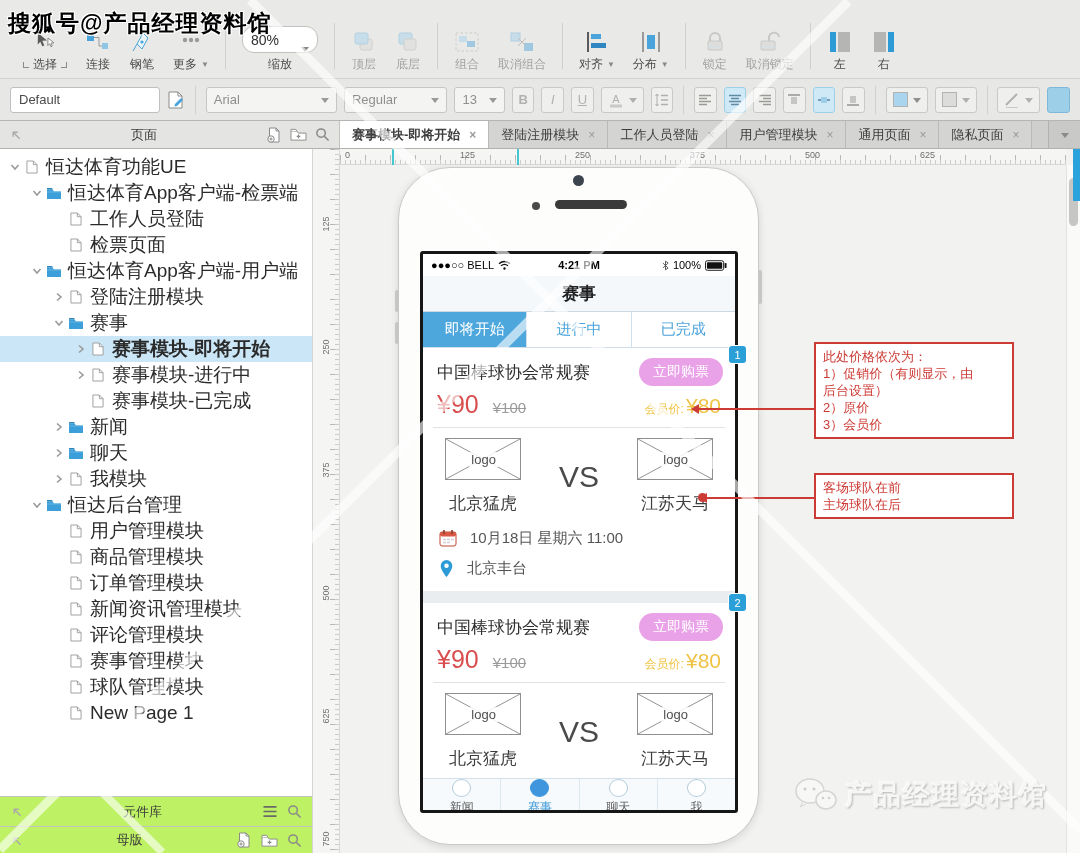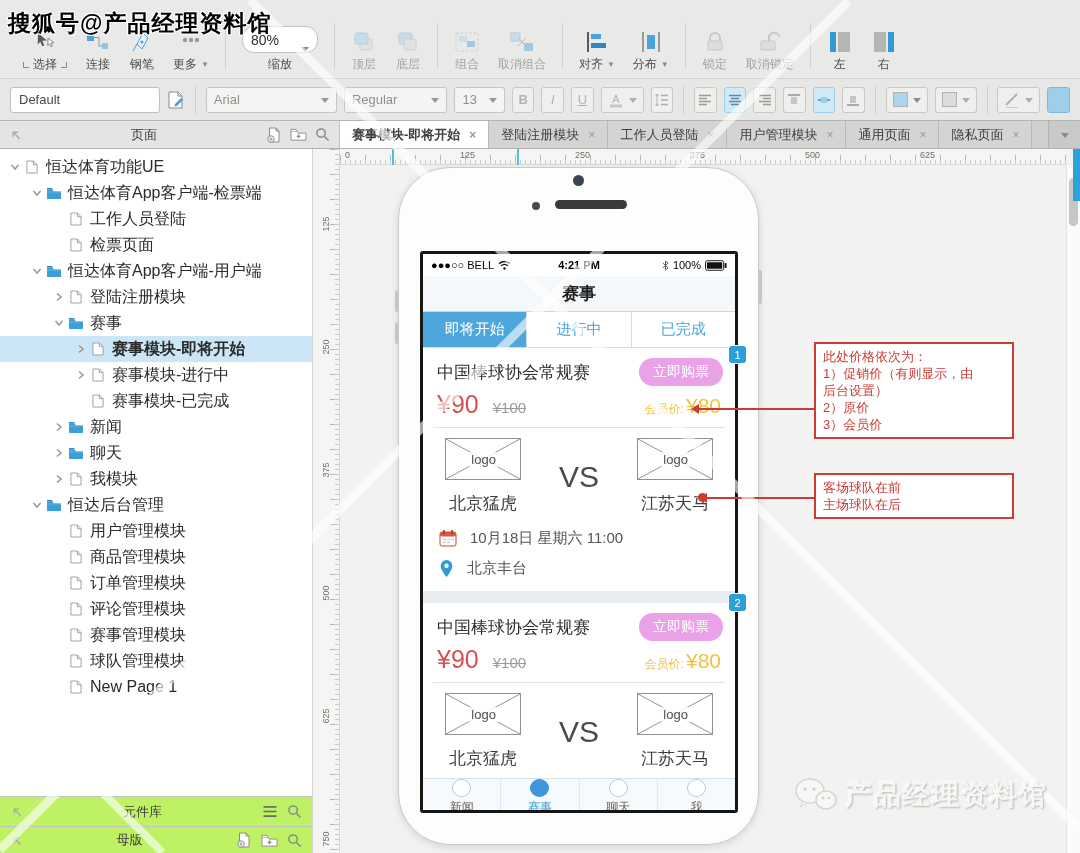--- a/index.html
+++ b/index.html
@@ -36,21 +36,21 @@
 .doc-tabs { flex:1; display:flex; overflow:hidden; }
 .dtab { display:flex; align-items:center; gap:9px; padding:0 12px; font-size:13px; color:#3d3d3d; background:#d4d4d2; border-right:1px solid #b9b9b7; white-space:nowrap; }
 .dtab.active { background:#fff; font-weight:bold; }
 .dtab .x { color:#9a9a9a; font-size:12px; }
 .tab-ovf { margin-left:auto; width:32px; background:#c9c9c7; border-left:1px solid #b2b2b0; display:flex; align-items:center; justify-content:center; }
 
 
 .bodyrow { position:absolute; top:149px; left:0; right:0; bottom:0; display:flex; }
 .sidebar { width:313px; background:#fff; border-right:1px solid #d4d4d2; position:relative; overflow:hidden; }
 .tree { padding-top:5px; }
-.trow { height:26px; display:flex; align-items:center; font-size:16px; color:#2b2b2b; white-space:nowrap; }
+.trow { height:26px; display:flex; align-items:center; font-size:19px; color:#2b2b2b; white-space:nowrap; }
 .trow.sel { background:#cbe7f7; font-weight:bold; }
 .trow .chev { width:14px; display:flex; justify-content:center; flex:none; }
 .trow .ticn { width:20px; display:flex; justify-content:center; flex:none; }
 .trow .tlbl { margin-left:4px; }
 .sb-footer { position:absolute; left:0; right:0; bottom:0; }
 .panel-h { background:#bef264; border-top:1px solid #c2c2c0; display:flex; align-items:center; padding:0 10px; gap:9px; }
 .panel-h .ttl { flex:1; text-align:center; font-size:13px; color:#3c3c3c; }
 
 
 .vruler { width:27px; background:#f5f5f3; border-right:1px solid #d8d8d6; position:relative;
@@ -728,20 +728,30 @@
           </div>
           <div class="trow" style="padding-left: 52px;">
             <span class="chev"></span>
             <span class="ticn">
               <svg viewBox="0 0 13 15" width="12" height="14">
                 <path d="M1 1h7l4 4v9H1z" fill="#fff" stroke="#9a9a9a"></path>
                 <path d="M8 1v4h4" fill="none" stroke="#9a9a9a"></path>
               </svg>
             </span>
             <span class="tlbl">订单管理模块</span>
+          </div>
+          <div class="trow" style="padding-left: 52px;">
+            <span class="chev"></span>
+            <span class="ticn">
+              <svg viewBox="0 0 13 15" width="12" height="14">
+                <path d="M1 1h7l4 4v9H1z" fill="#fff" stroke="#9a9a9a"></path>
+                <path d="M8 1v4h4" fill="none" stroke="#9a9a9a"></path>
+              </svg>
+            </span>
+            <span class="tlbl">新闻资讯管理模块</span>
           </div>
           <div class="trow" style="padding-left: 52px;">
             <span class="chev"></span>
             <span class="ticn">
               <svg viewBox="0 0 13 15" width="12" height="14">
                 <path d="M1 1h7l4 4v9H1z" fill="#fff" stroke="#9a9a9a"></path>
                 <path d="M8 1v4h4" fill="none" stroke="#9a9a9a"></path>
               </svg>
             </span>
             <span class="tlbl">评论管理模块</span>

